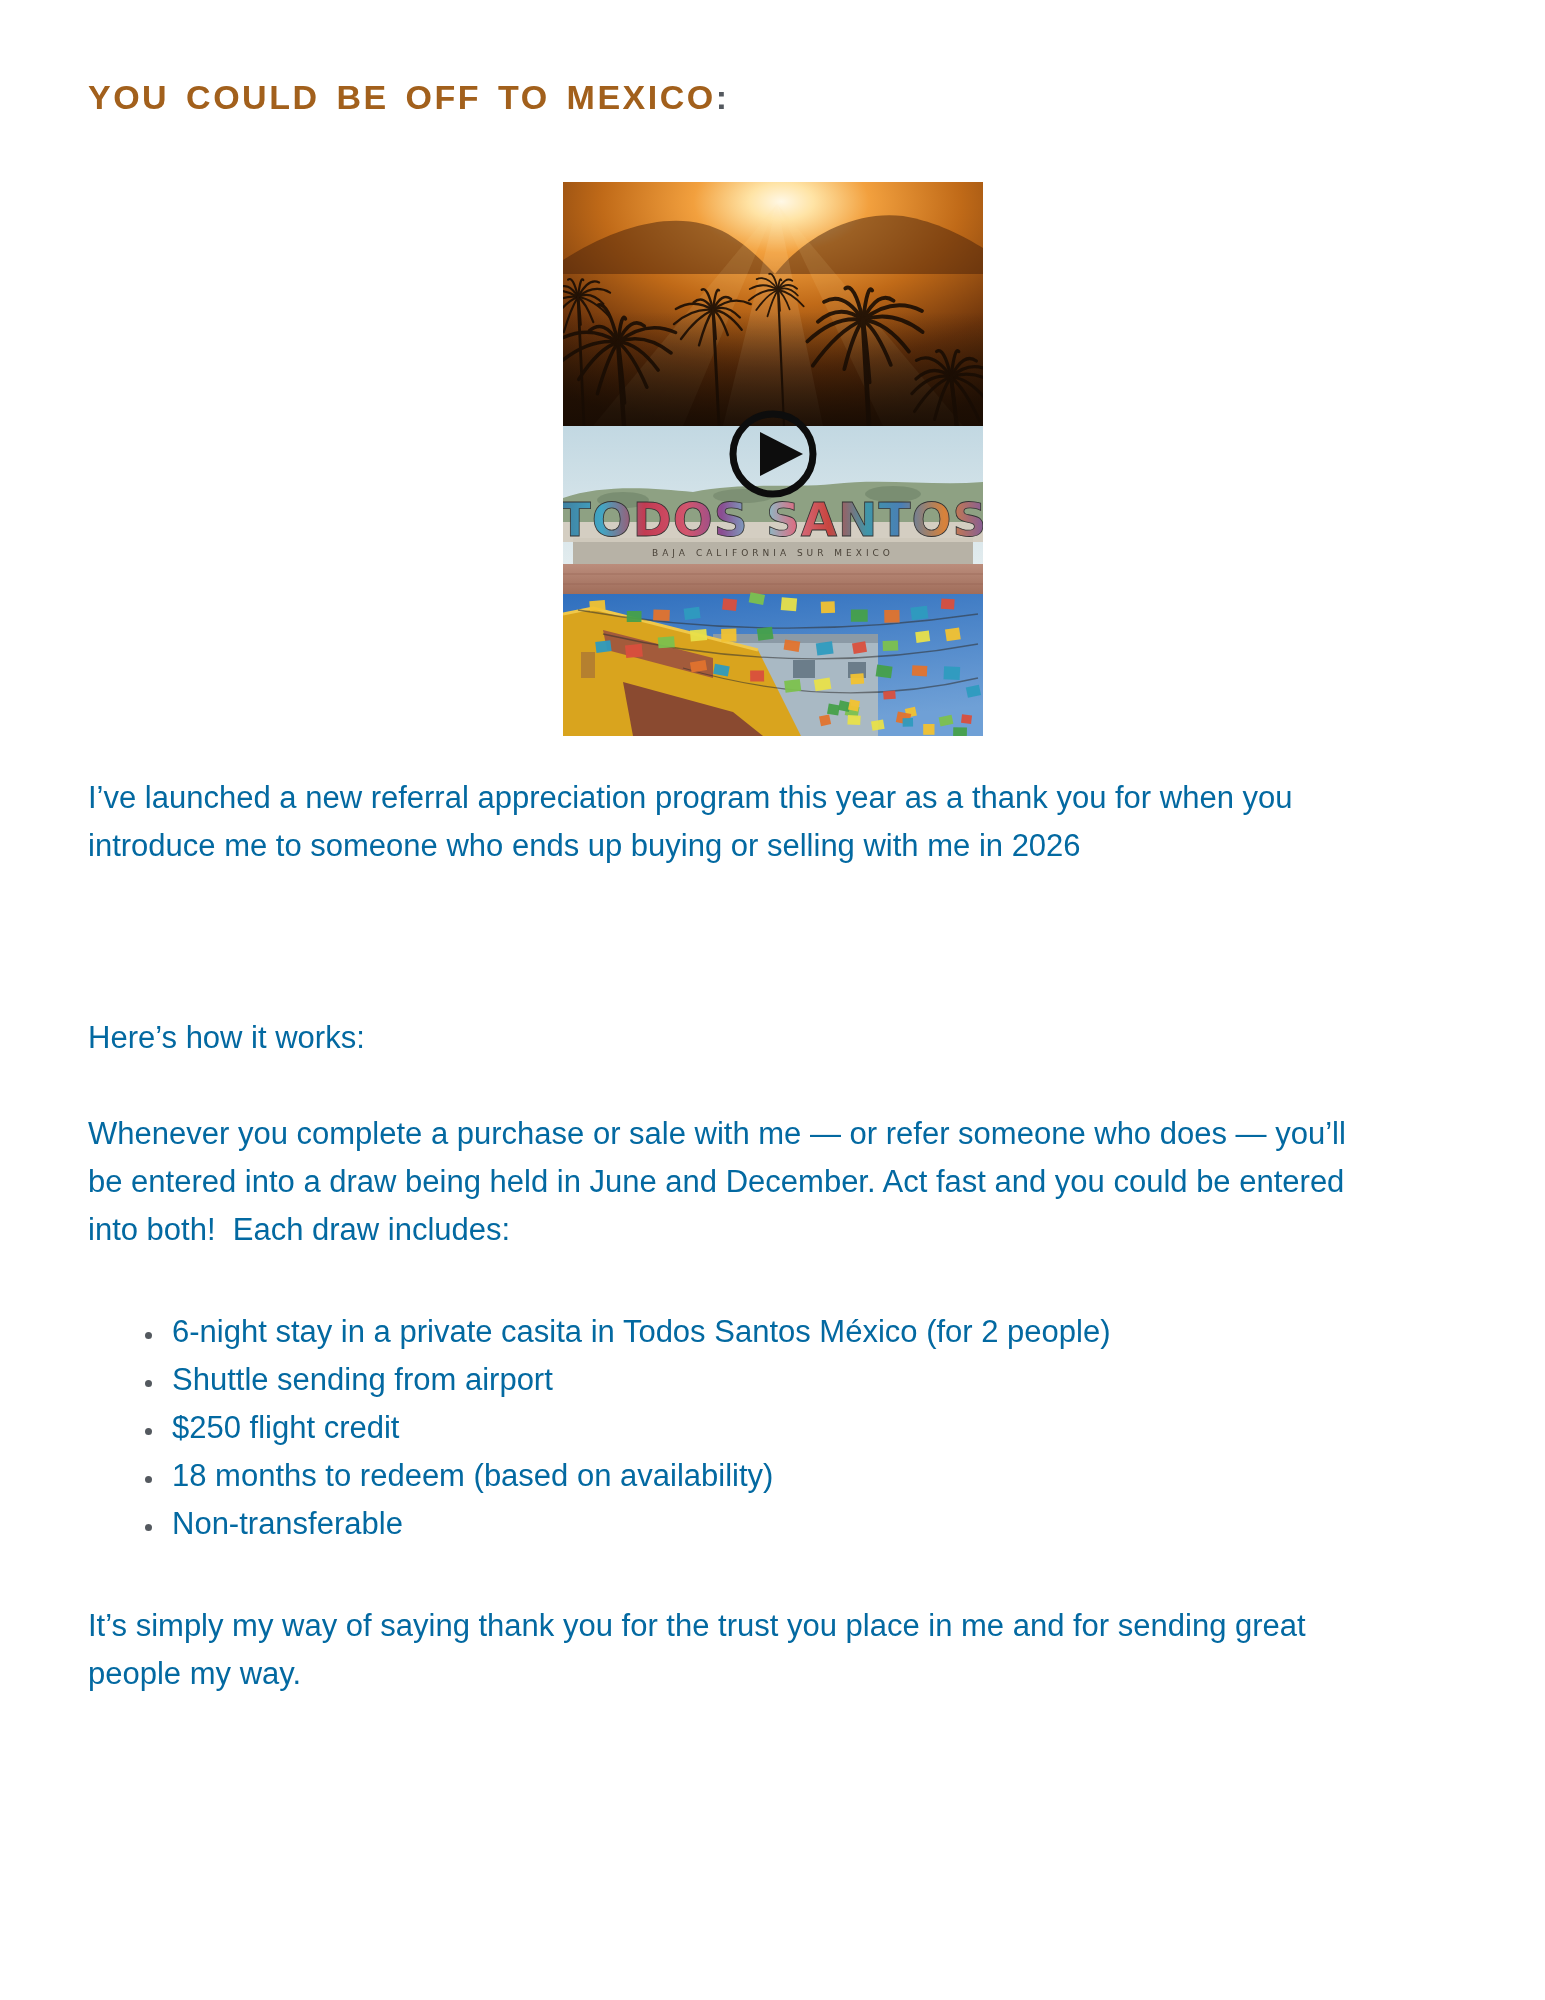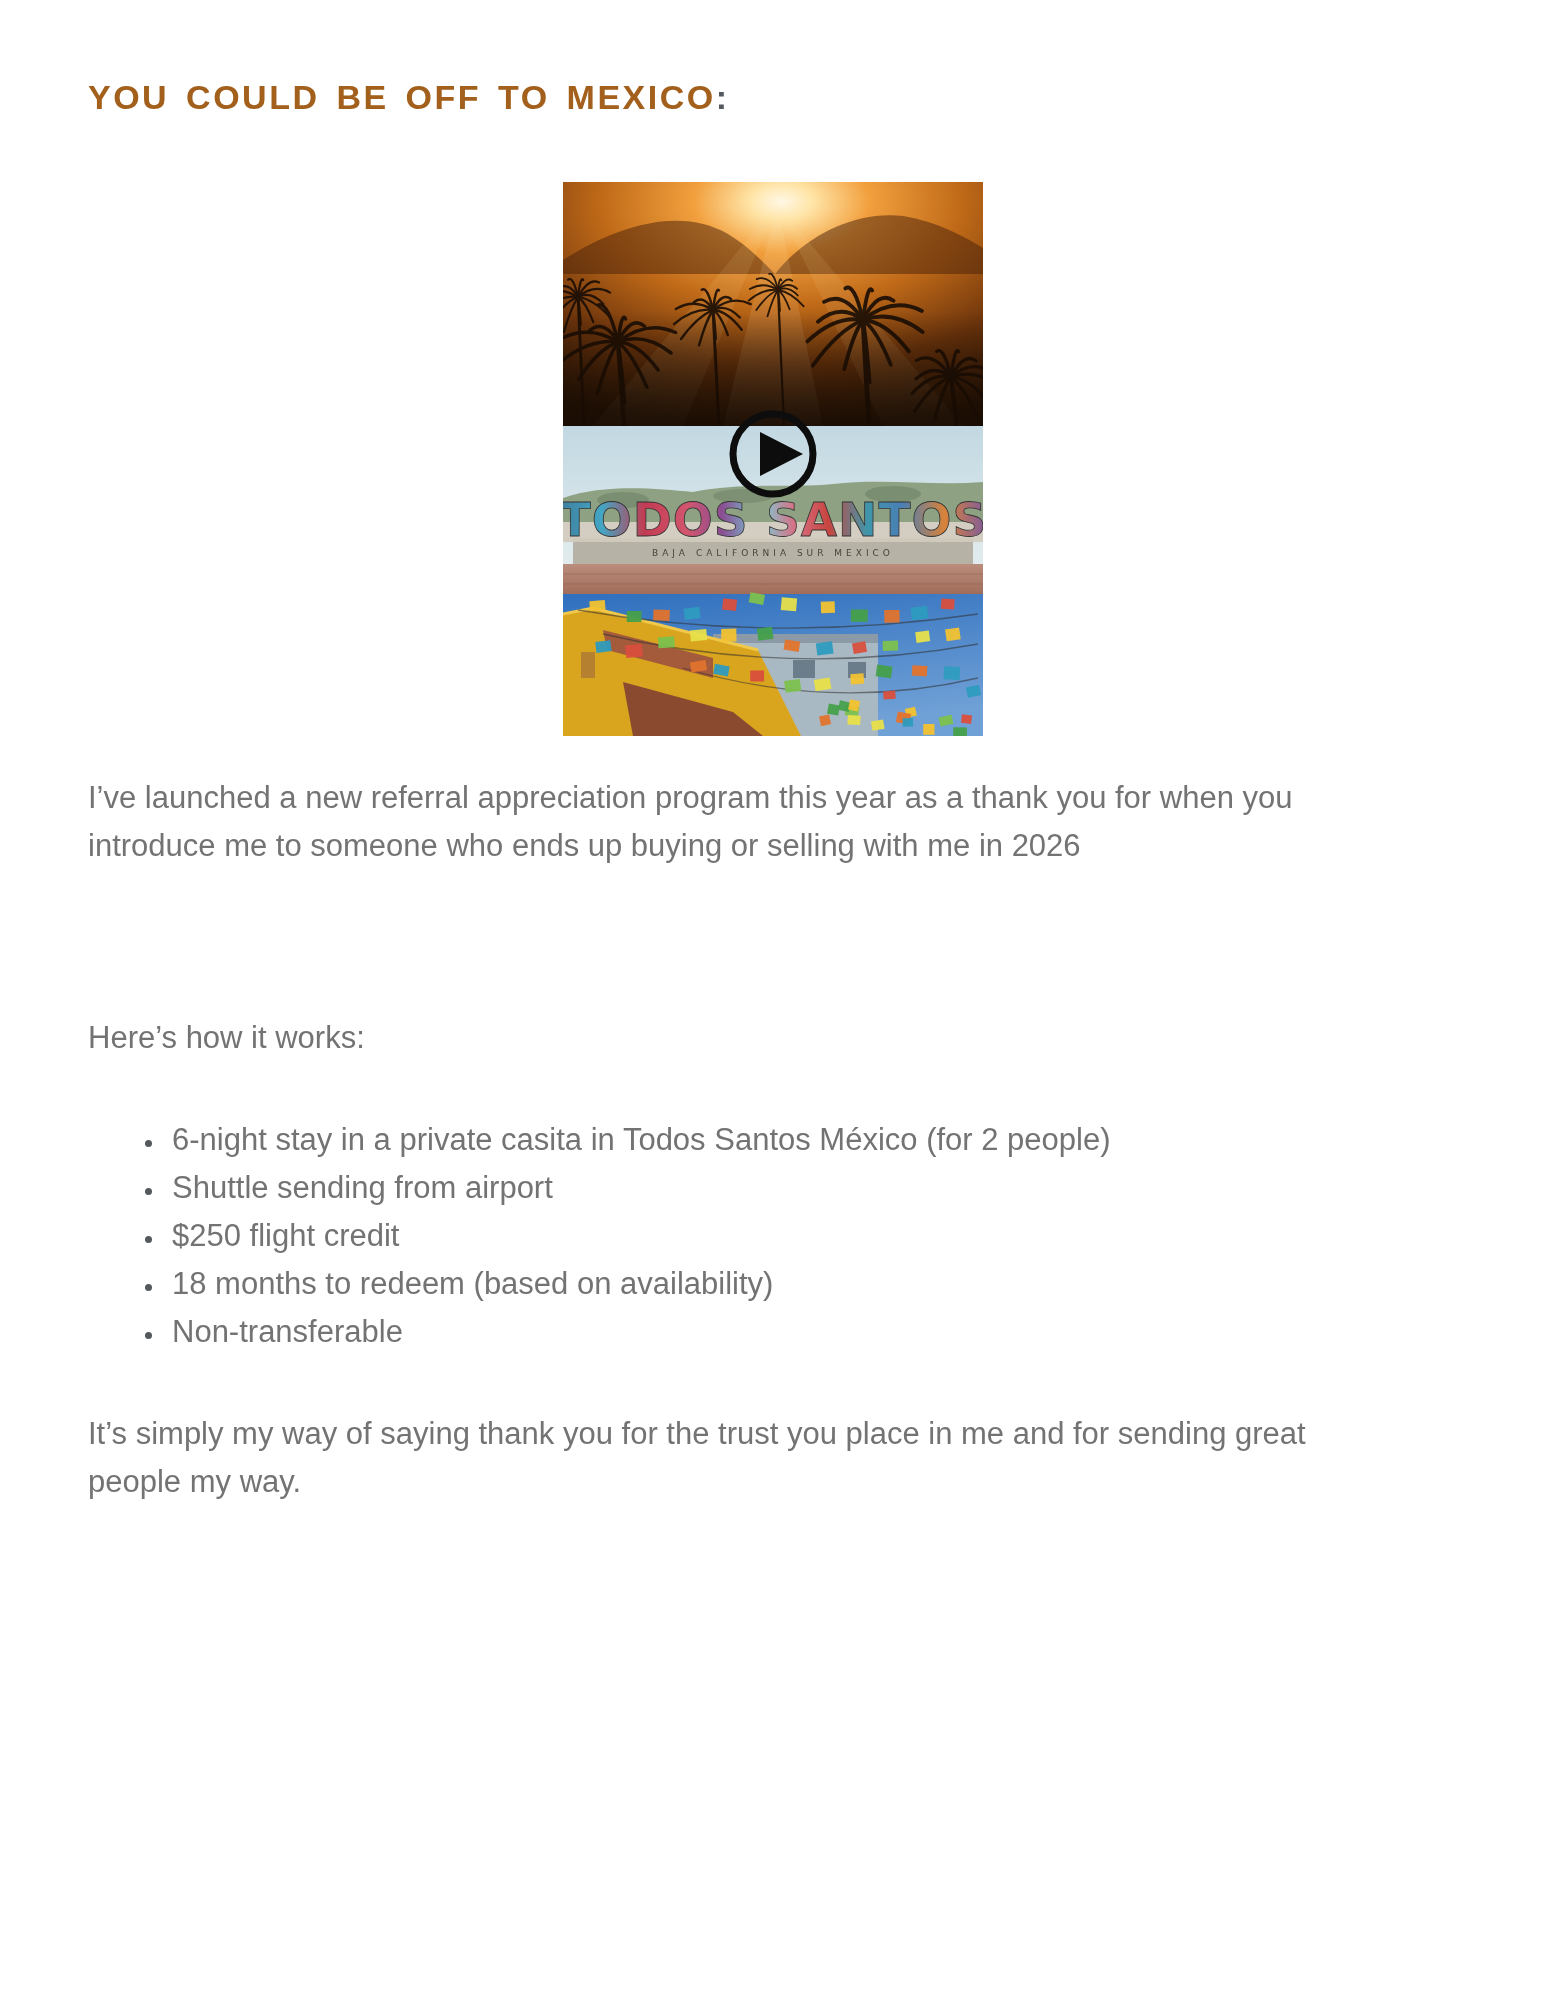--- a/index.html
+++ b/index.html
@@ -27,21 +27,21 @@
     cursor: pointer;
     position: relative;
     display: block;
   }
   .video-thumb svg { display: block; }
   .content {
     margin-top: 30px;
     max-width: 1290px;
     font-size: 31px;
     line-height: 48px;
-    color: #737373;
+    color: #0369a1;
     font-weight: 400;
   }
   .content .block { white-space: pre-wrap; }
   .gap { margin-top: 48px; }
   .gap-lg { margin-top: 54px; }
   ul.benefits {
     margin-top: 54px;
     padding-left: 78px;
     list-style: disc outside;
   }
@@ -295,20 +295,21 @@
     </svg>
   </div>
 
   <div class="content">
     <div class="block">
       <div>I’ve launched a new referral appreciation program this year as a thank you for when you introduce me to someone who ends up buying or selling with me in 2026</div>
     </div>
 
     <div class="block gap">Here’s how it works:</div>
 
+    <div class="block gap">Whenever you complete a purchase or sale with me — or refer someone who does — you’ll be entered into a draw being held in June and December. Act fast and you could be entered into both!  Each draw includes:</div>
 
     <ul class="benefits">
       <li>6-night stay in a private casita in Todos Santos México (for 2 people)</li>
       <li>Shuttle sending from airport</li>
       <li>$250 flight credit</li>
       <li>18 months to redeem (based on availability)</li>
       <li>Non-transferable</li>
     </ul>
 
     <div class="block gap-lg">It’s simply my way of saying thank you for the trust you place in me and for sending great people my way.</div>

